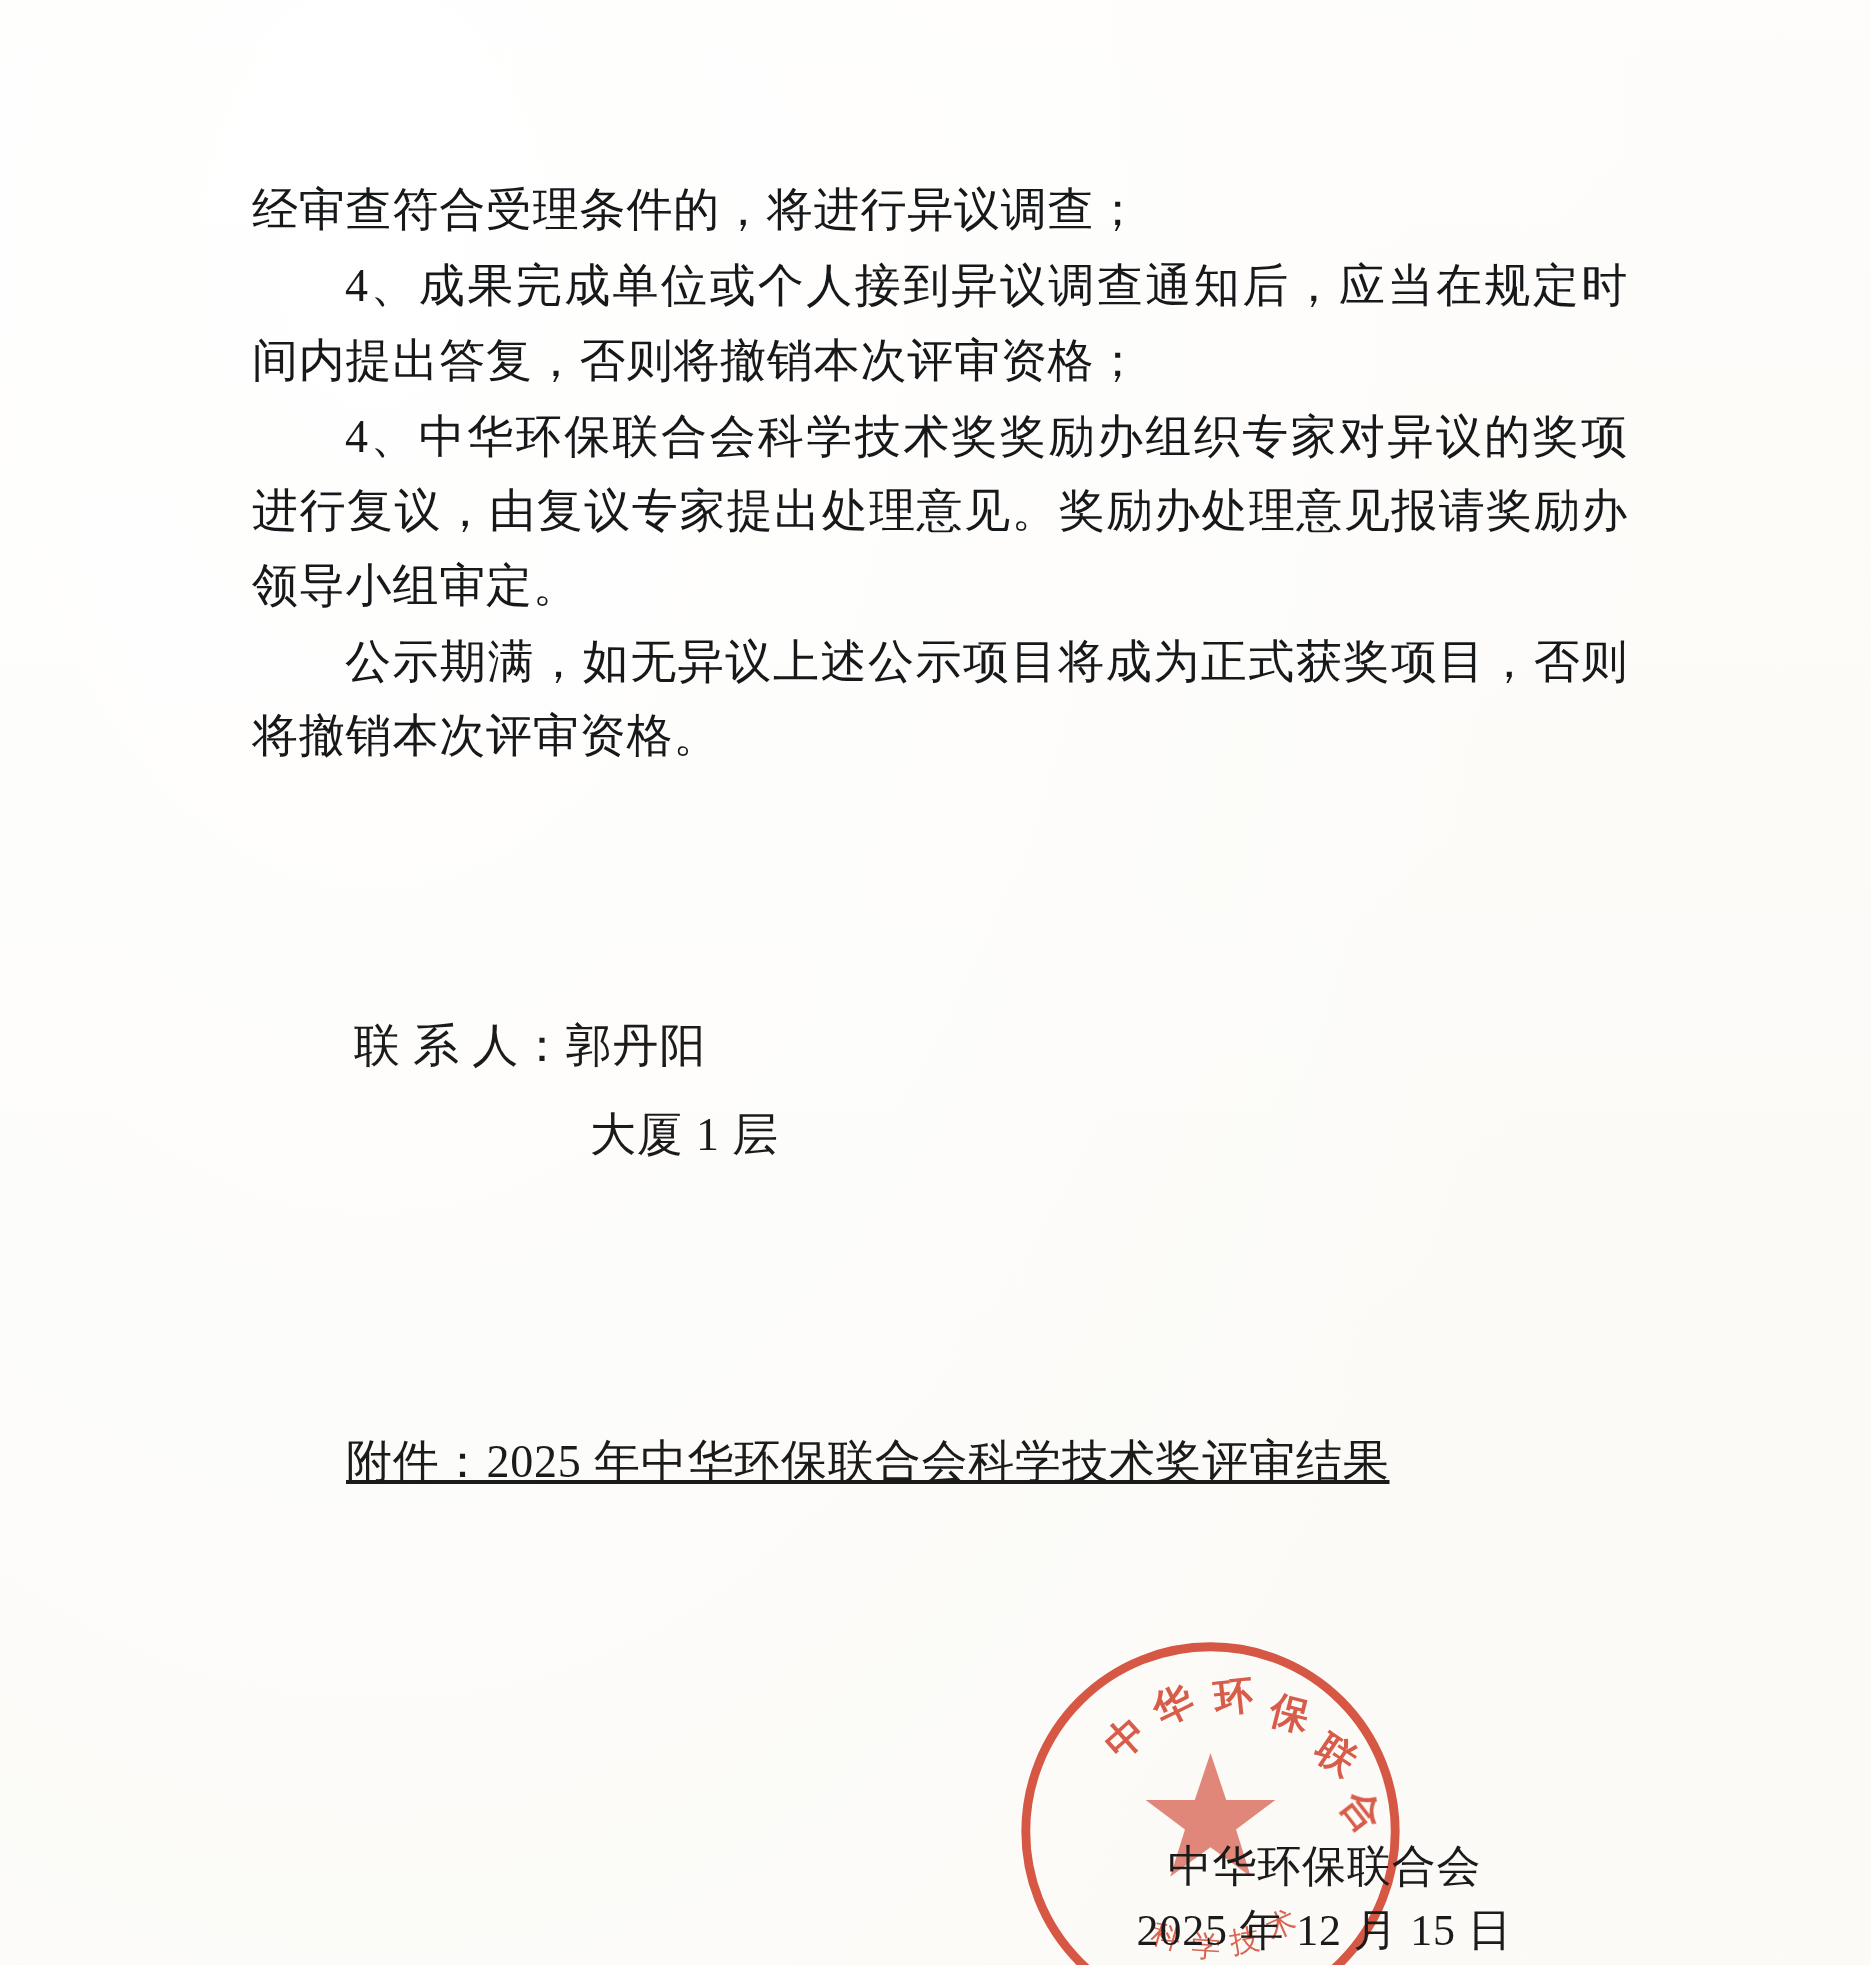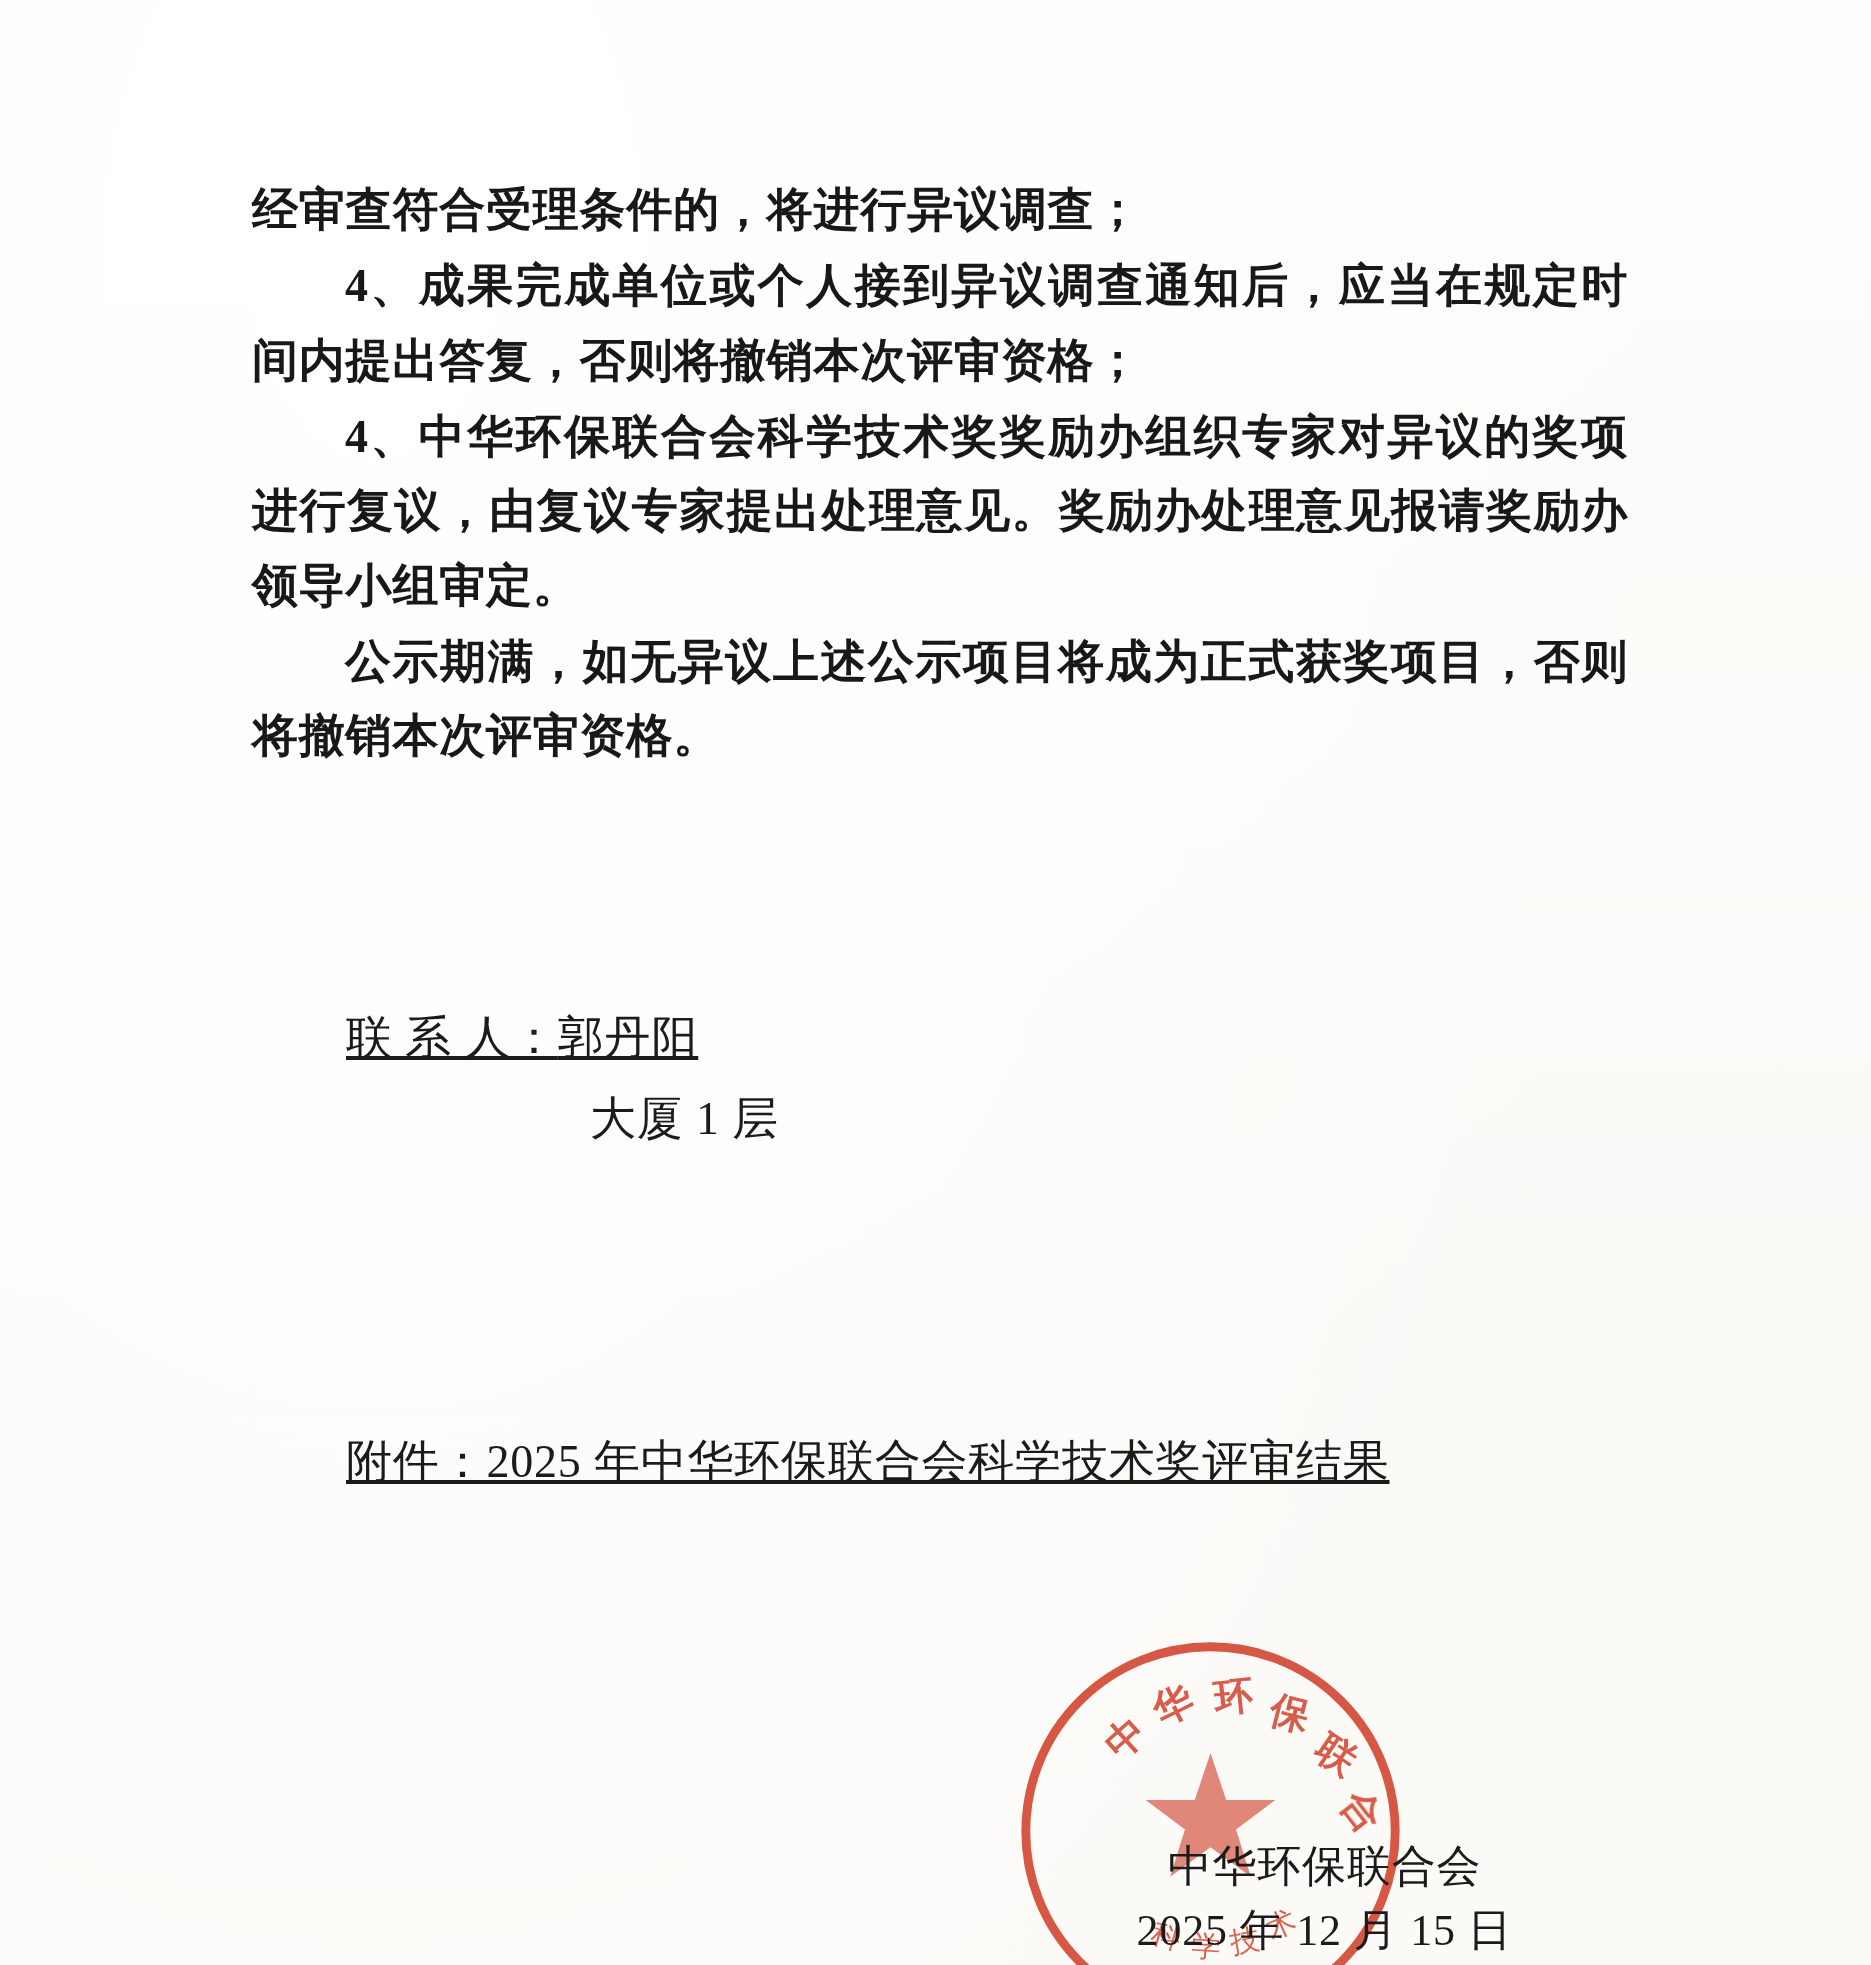--- a/index.html
+++ b/index.html
@@ -34,38 +34,36 @@
     width: 1376px;
     font-size: 46px;
     line-height: 1.62;
     letter-spacing: 0.8px;
     color: #16181a;
   }
   .para {
     margin: 0 0 1.6px 0;
     text-align: justify;
     text-justify: inter-ideograph;
-    font-weight: bold;
   }
   .indent {
     text-indent: 93px;
   }
   .contact-block {
     position: absolute;
     left: 346px;
     top: 998px;
     width: 1281px;
     font-size: 46px;
     line-height: 1.75;
     letter-spacing: 0.8px;
   }
   .contact-line {
-    margin: 0;
+    margin: 8px;
     white-space: nowrap;
-    text-decoration: underline;
   }
   .addr-cont {
     margin: 0;
     padding-left: 244px;
   }
   .attachment {
     position: absolute;
     left: 346px;
     top: 1431px;
     width: 1297px;

